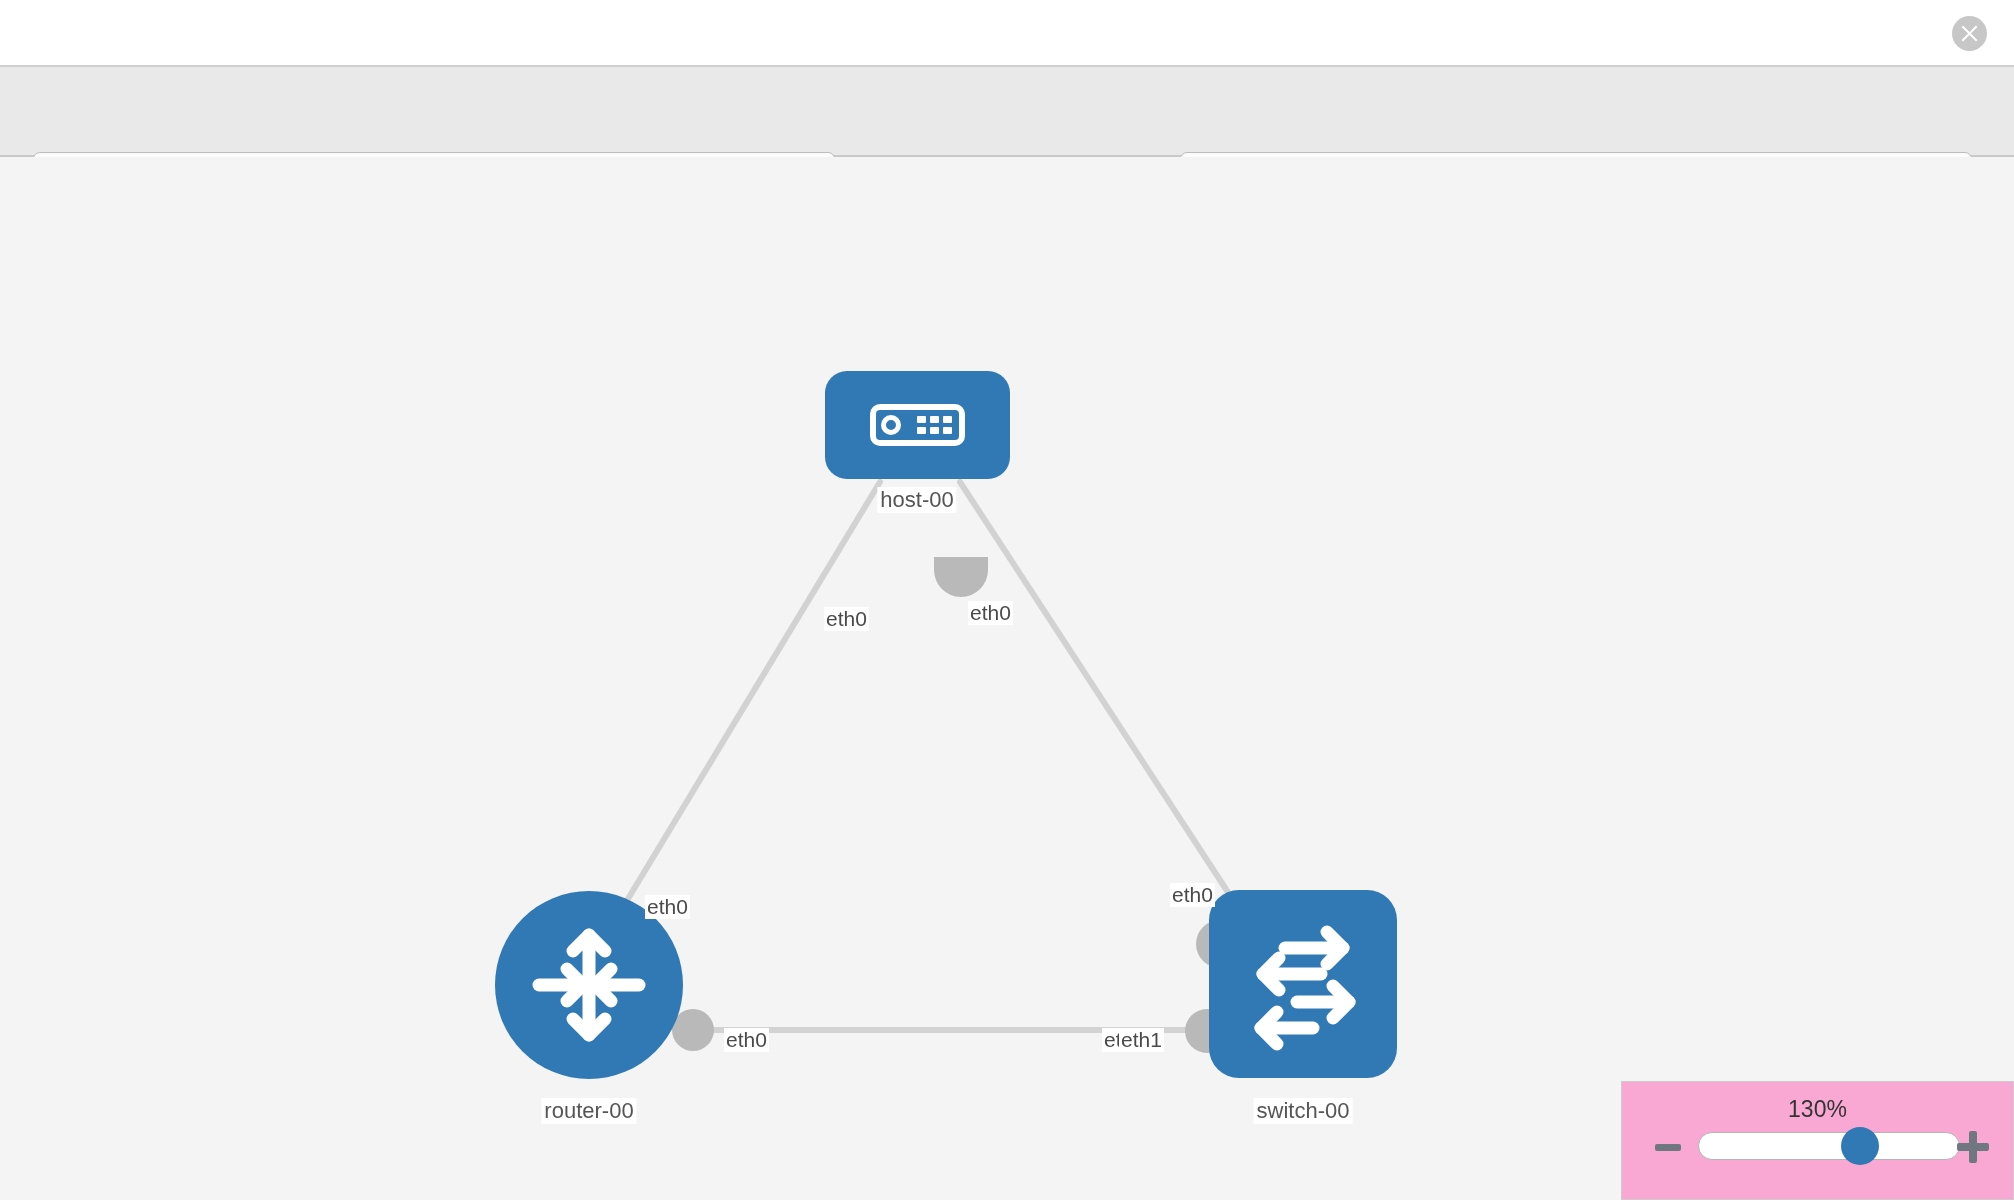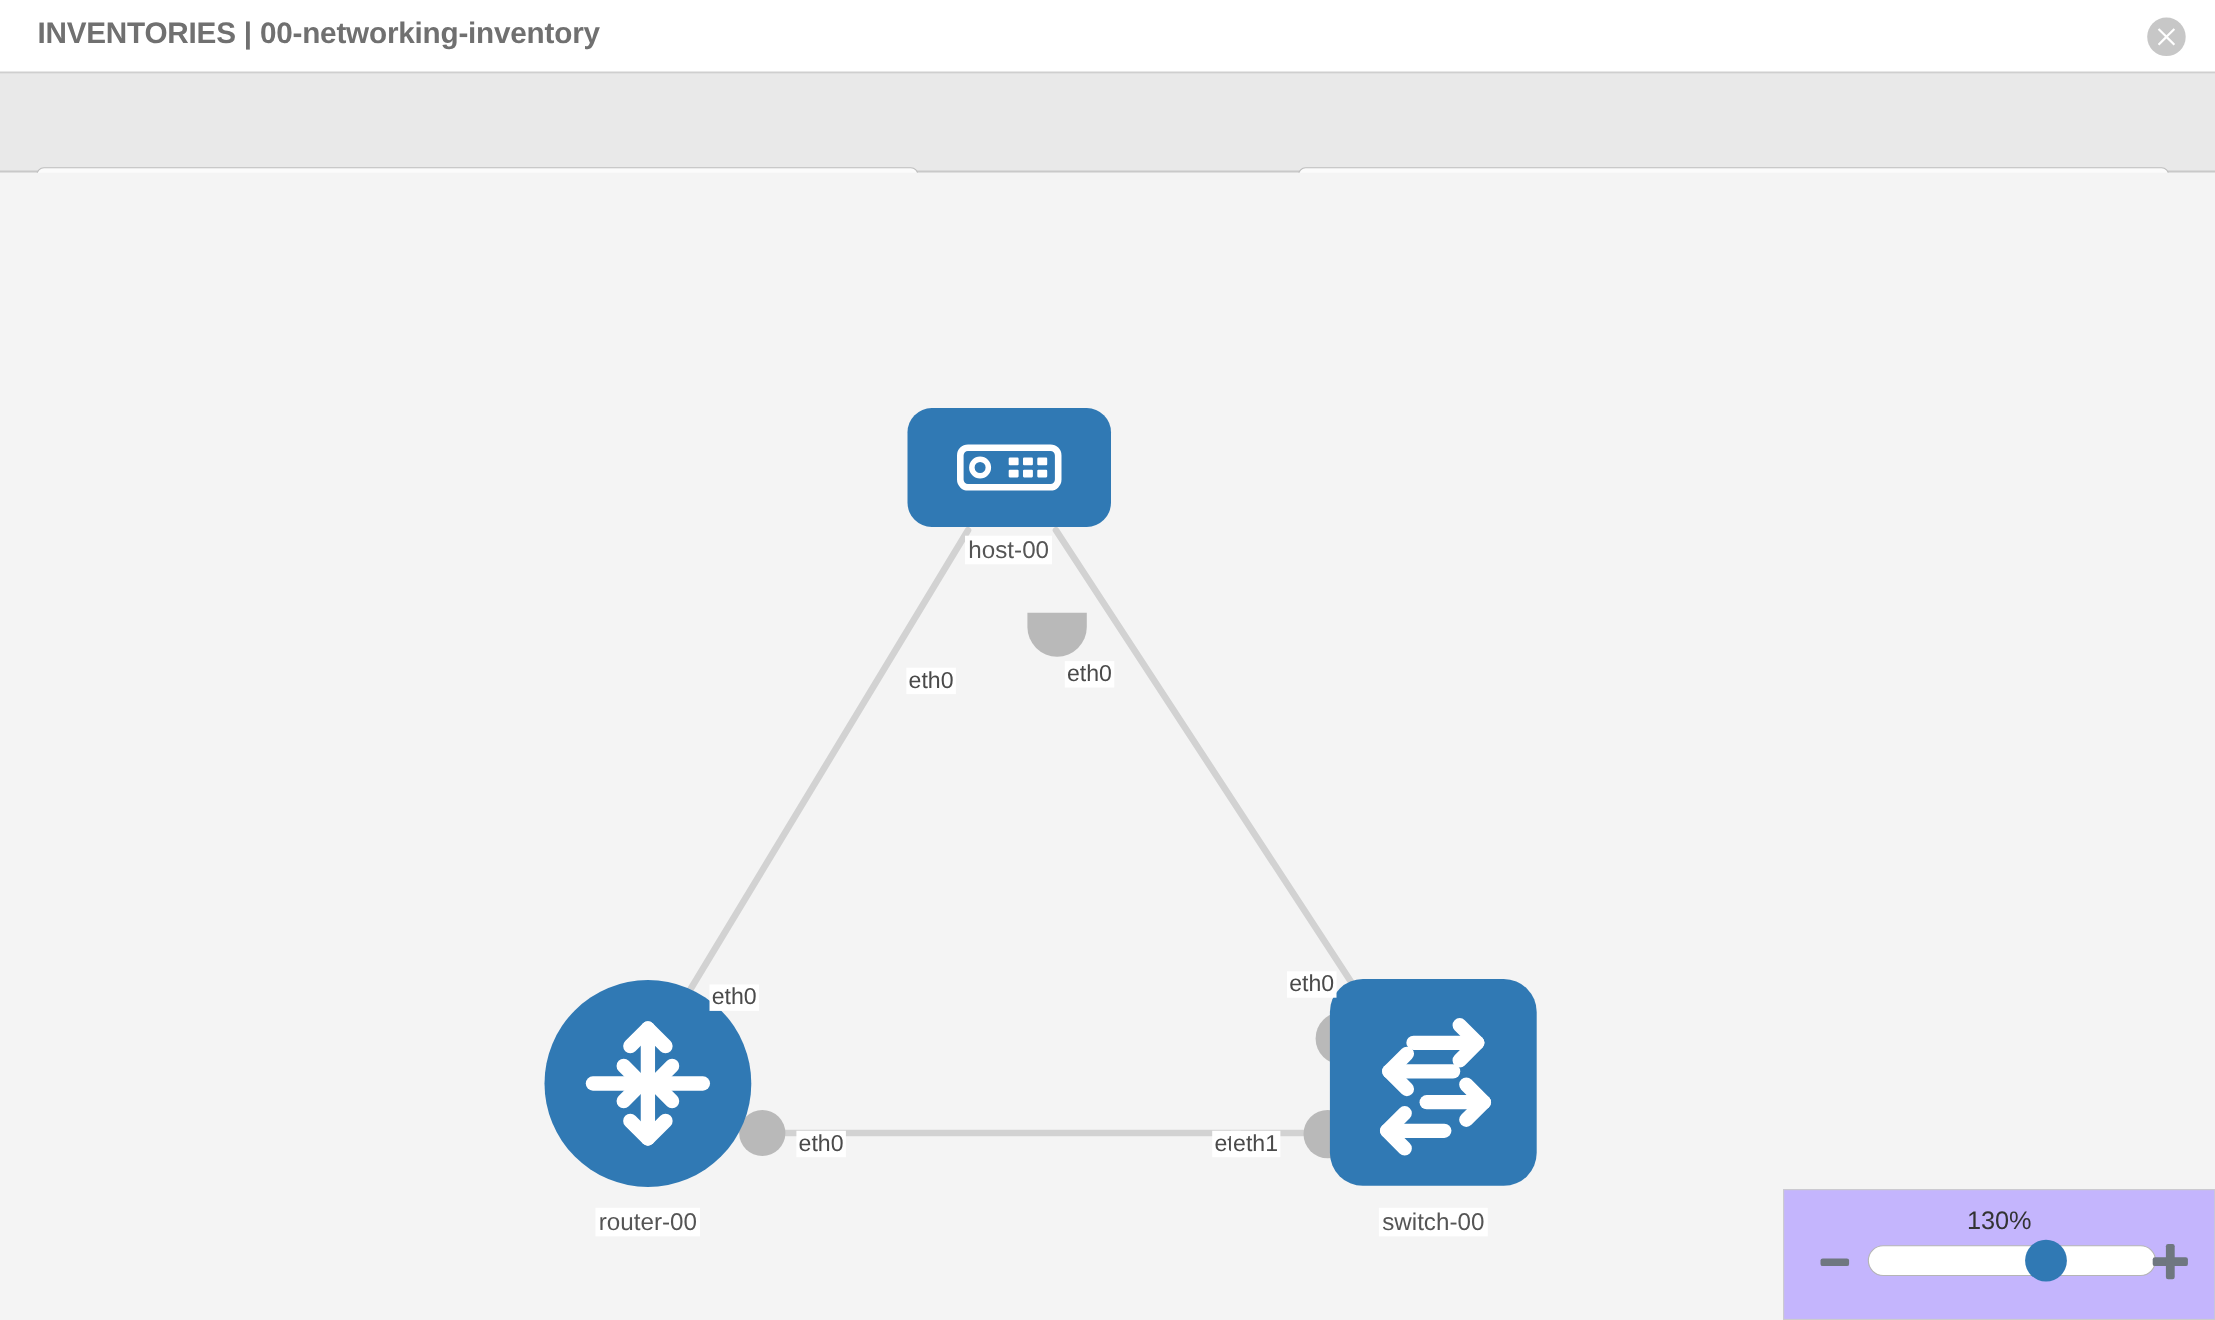--- a/index.html
+++ b/index.html
@@ -117,21 +117,21 @@
     background: #ffffff;
     padding: 0 2px;
     white-space: nowrap;
   }
 
   
   .zoom-widget {
     position: absolute;
     left: 1621px; top: 1081px;
     width: 393px; height: 119px;
-    background: #c4b5fd;
+    background: #f9a8d4;
     border: 1px solid #cccccc;
     box-sizing: border-box;
   }
   .zoom-pct {
     position: absolute; top: 14px; left: 0; width: 100%;
     text-align: center;
     font-size: 23px; color: #333333;
   }
   .zoom-minus {
     position: absolute; left: 33px; top: 62px;
@@ -165,21 +165,20 @@
     border-radius: 50%;
     cursor: pointer;
   }
 </style>
 </head>
 <body>
 
 <div id="app">
 
   <div class="header">
-    <div class="header-title">INVENTORIES | 00-networking-inventory</div>
     <div class="close-btn">
       <svg width="35" height="35" viewBox="0 0 35 35" aria-hidden="true">
         <path d="M11 9.6 L17.5 16.1 L24 9.6 L25.4 11 L18.9 17.5 L25.4 24 L24 25.4 L17.5 18.9 L11 25.4 L9.6 24 L16.1 17.5 L9.6 11 Z" fill="#ffffff"></path>
       </svg>
     </div>
   </div>
 
   <div class="toolbar">
 
     <div class="select-box" id="actions-select">

